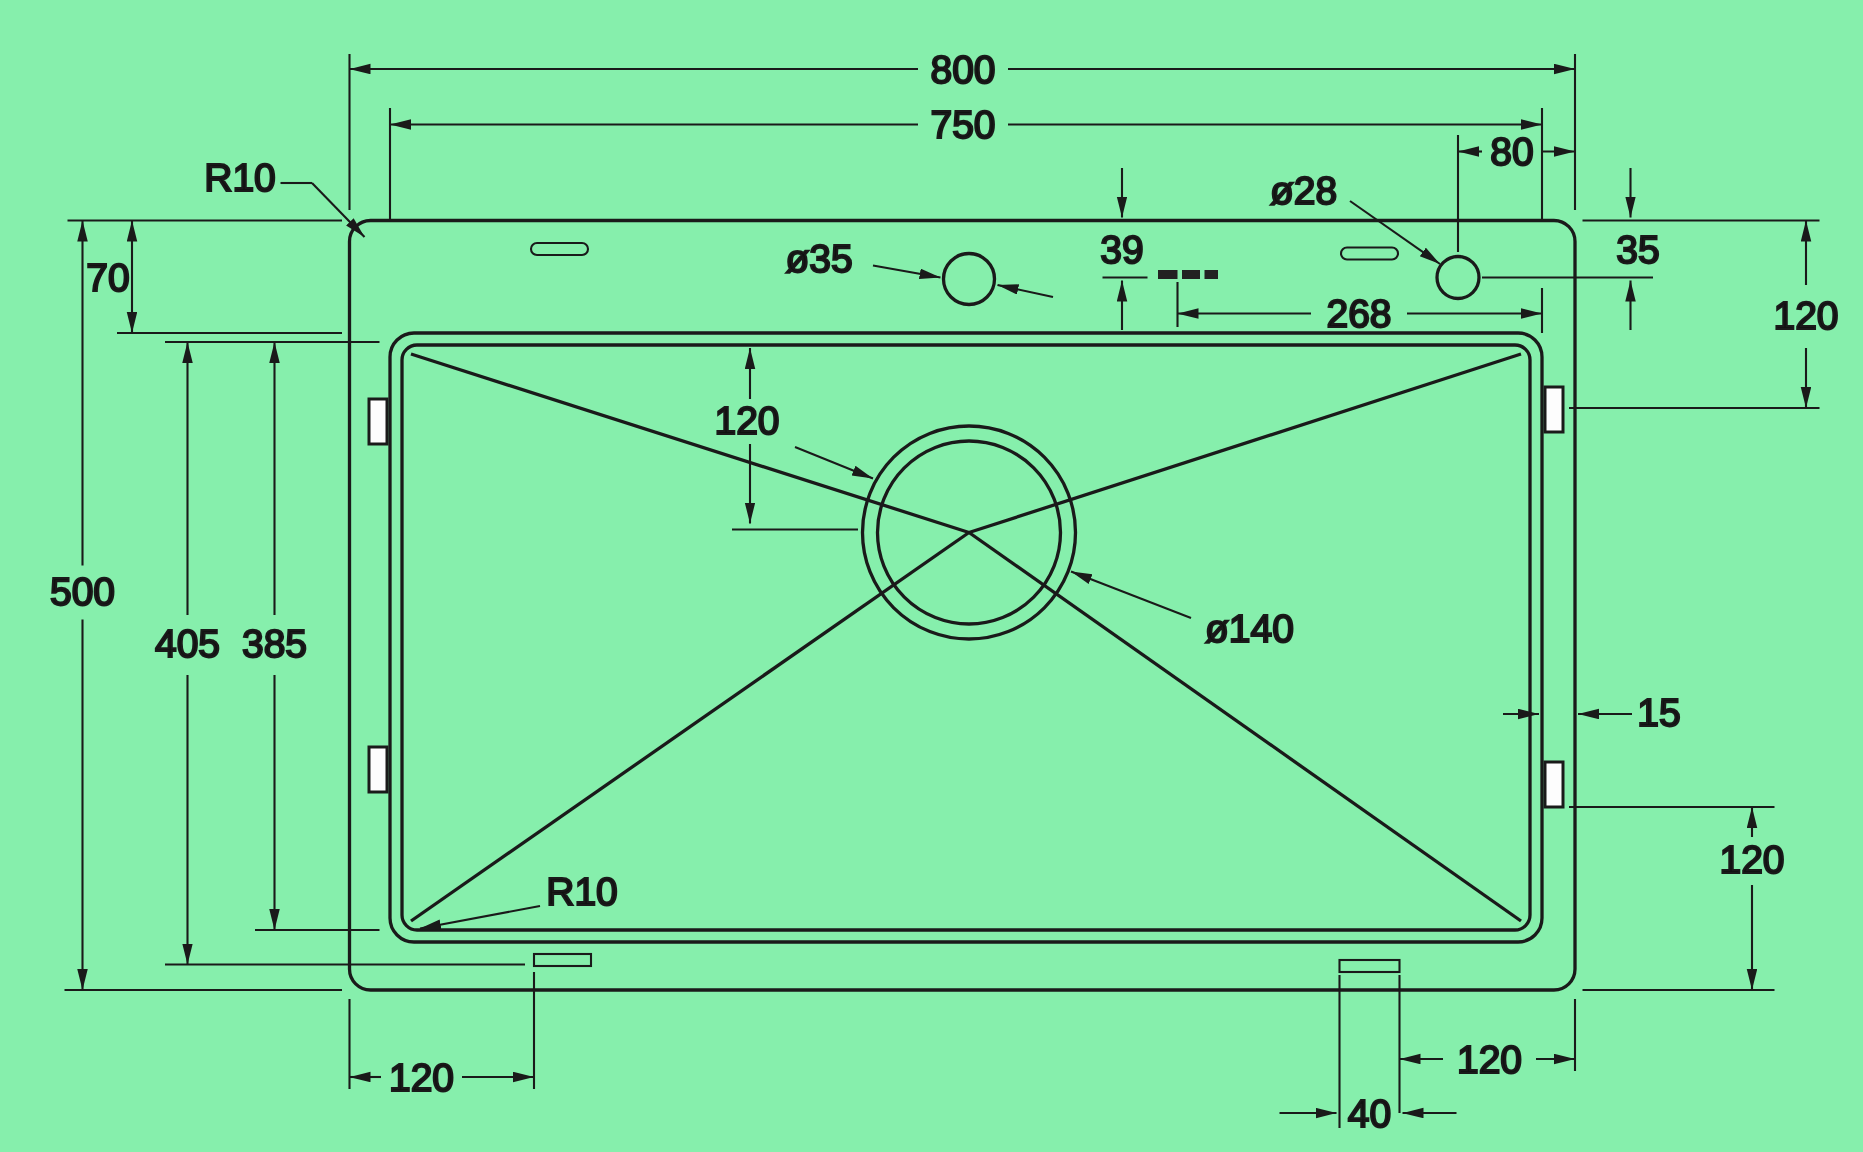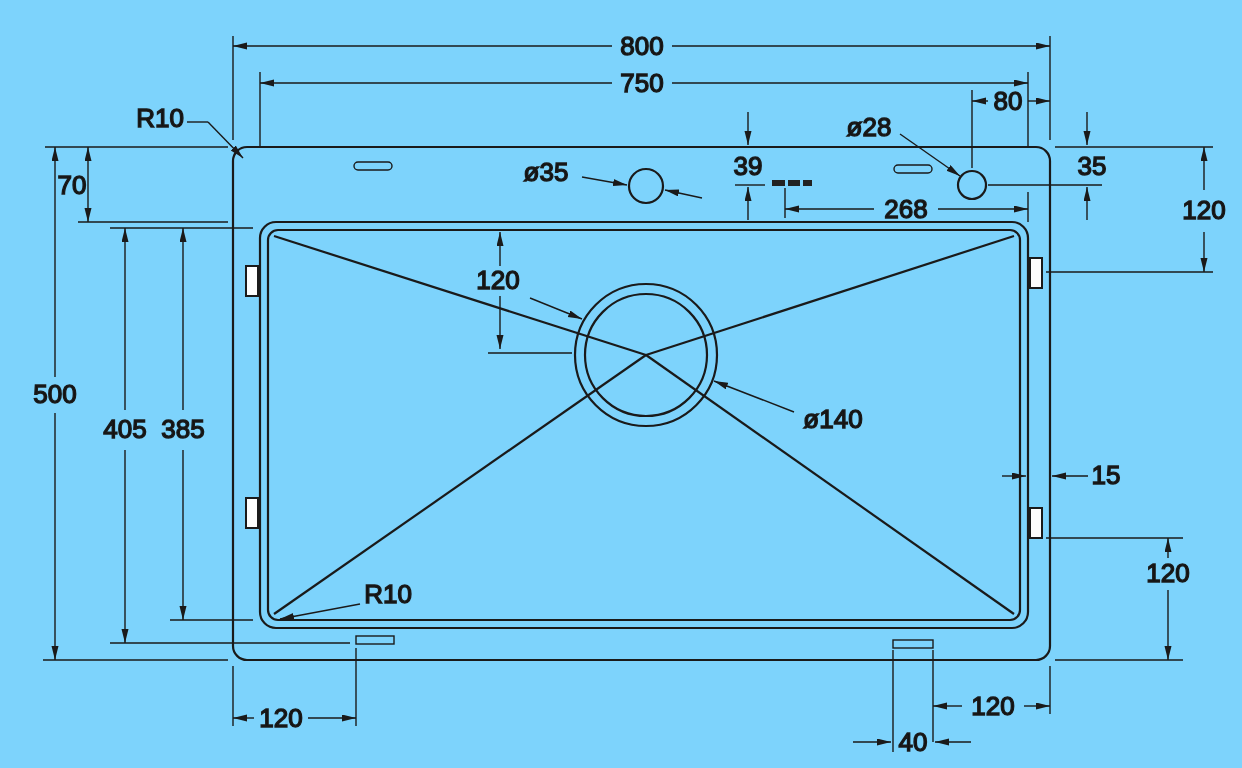--- a/index.html
+++ b/index.html
@@ -4,21 +4,21 @@
 <style>
   html, body {
     margin: 0;
     padding: 0;
     background: #ffffff;
   }
   .canvas {
     position: relative;
     width: 1242px;
     height: 768px;
-    background: #7dd3fc;
+    background: #86efac;
     overflow: hidden;
     font-family: "Liberation Sans", sans-serif;
   }
   svg {
     position: absolute;
     top: 0;
     left: 0;
   }
   .outline {
     fill: none;

